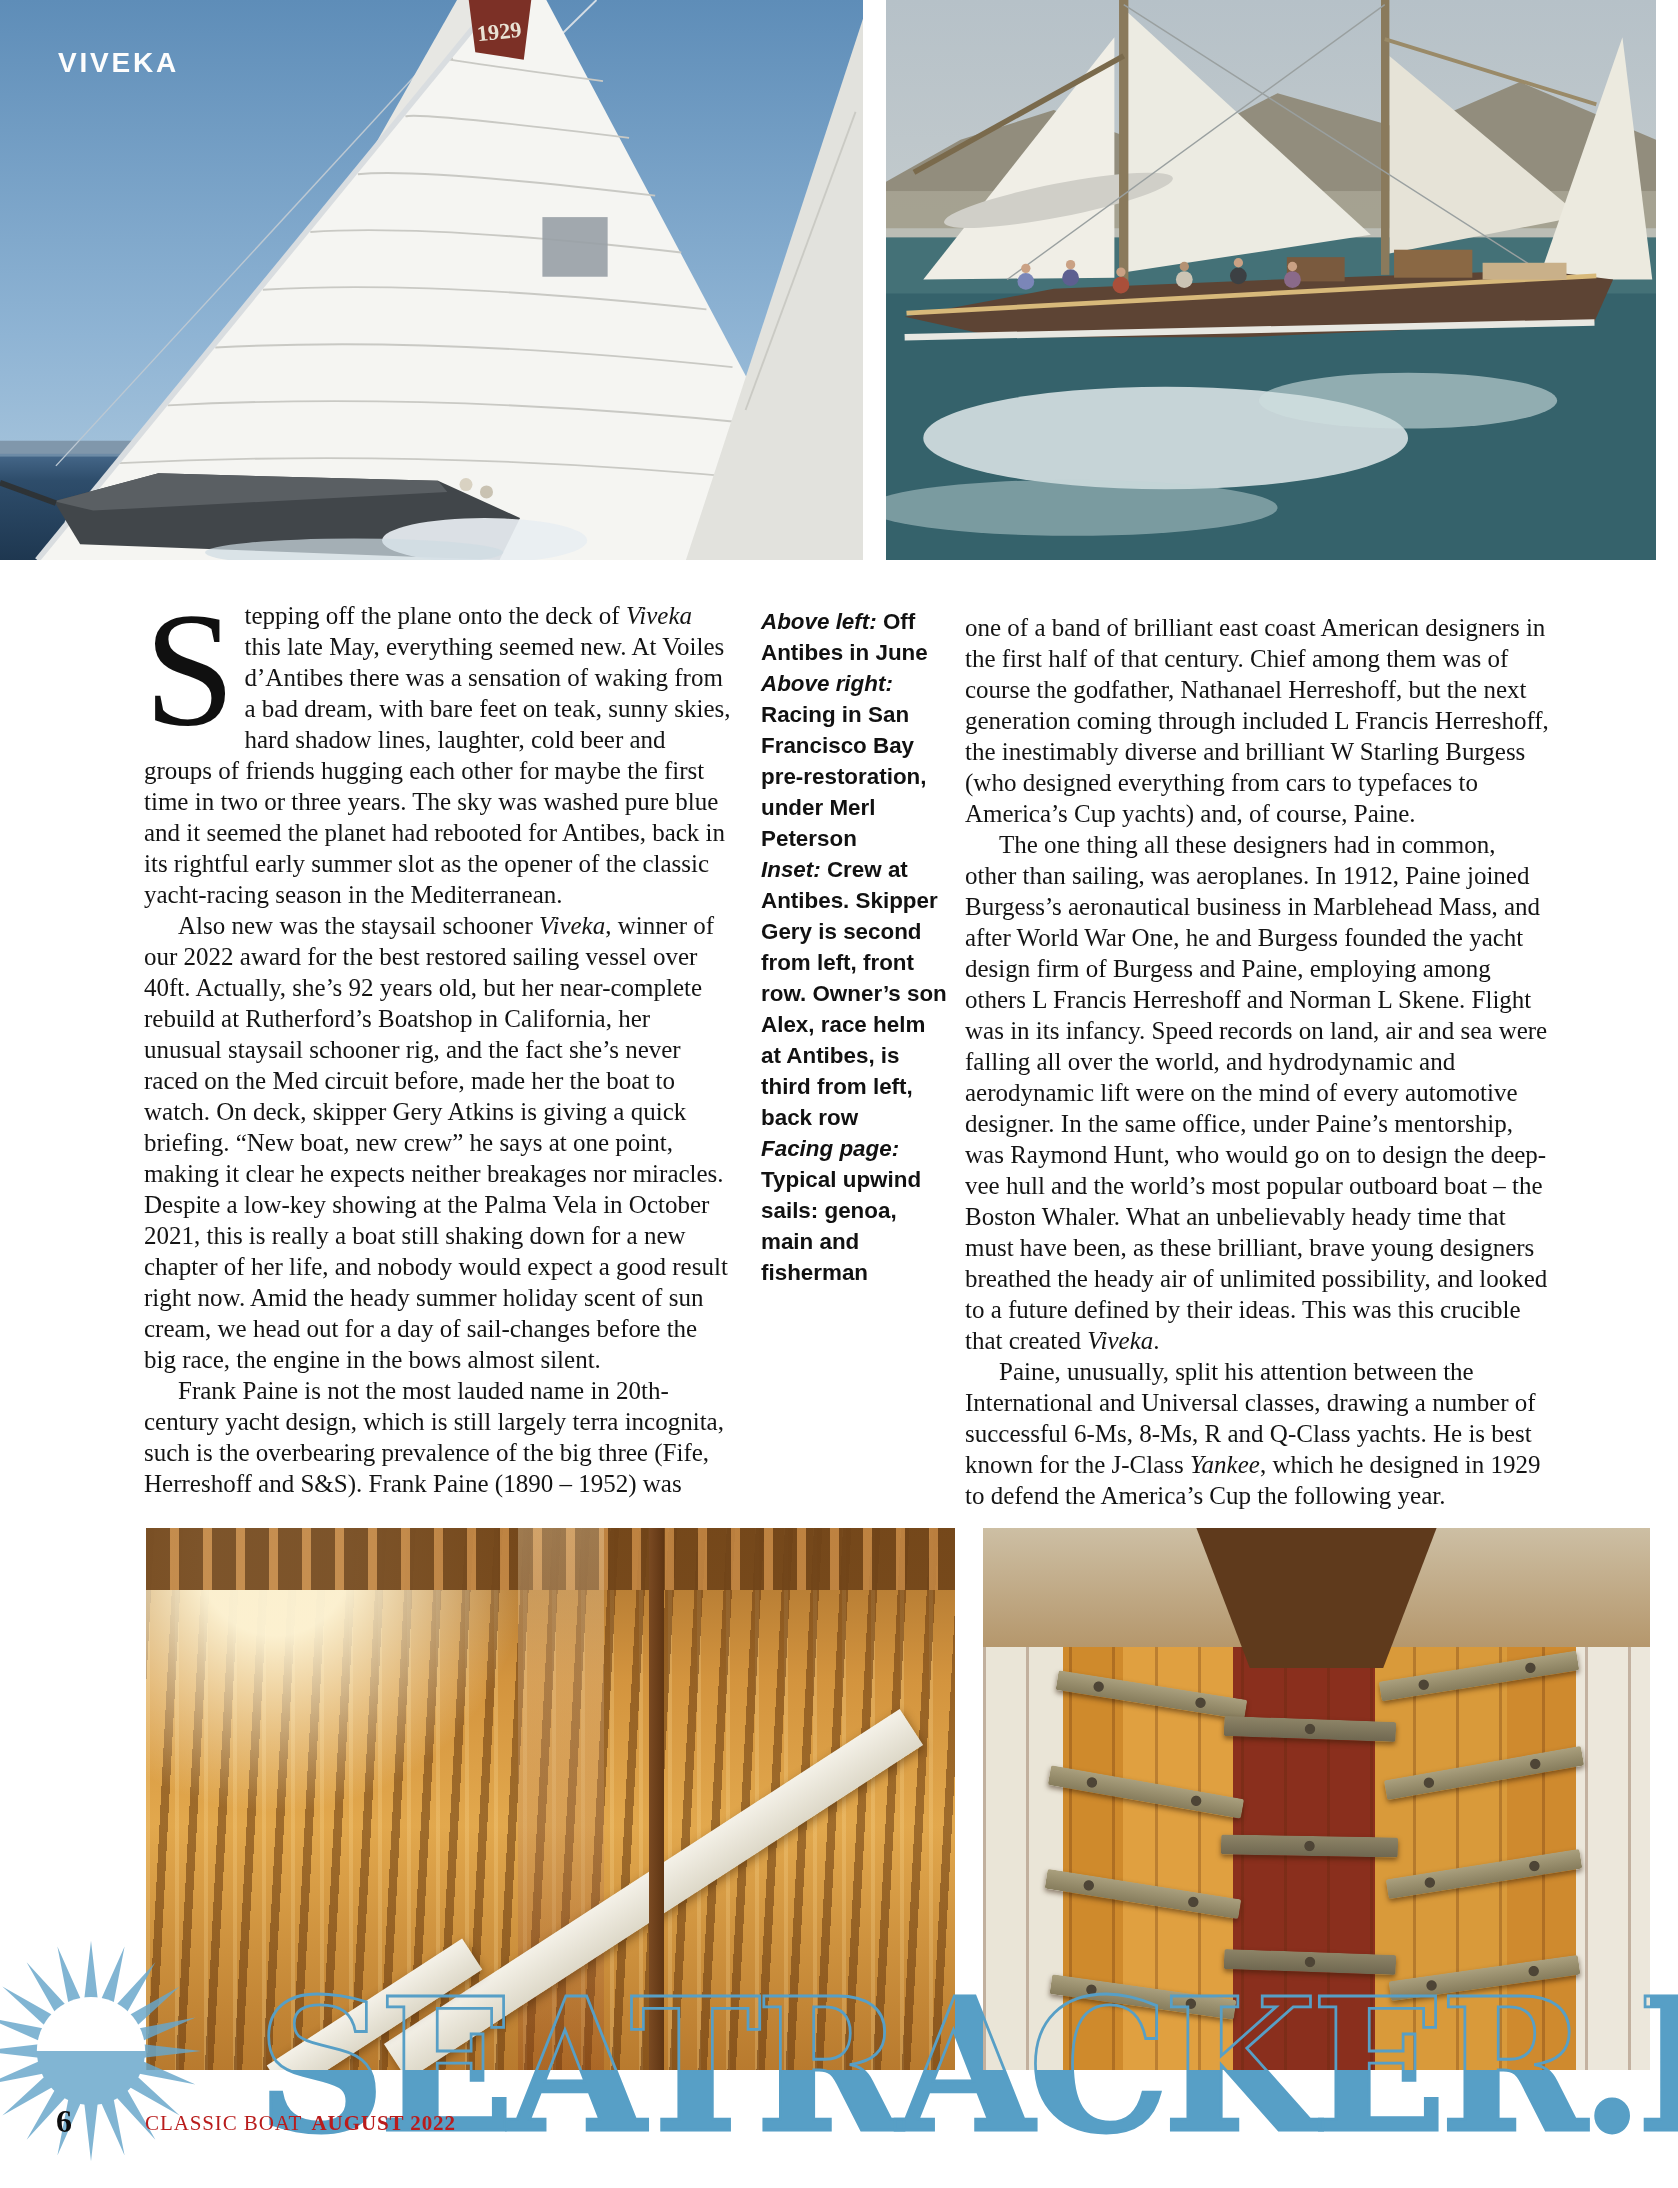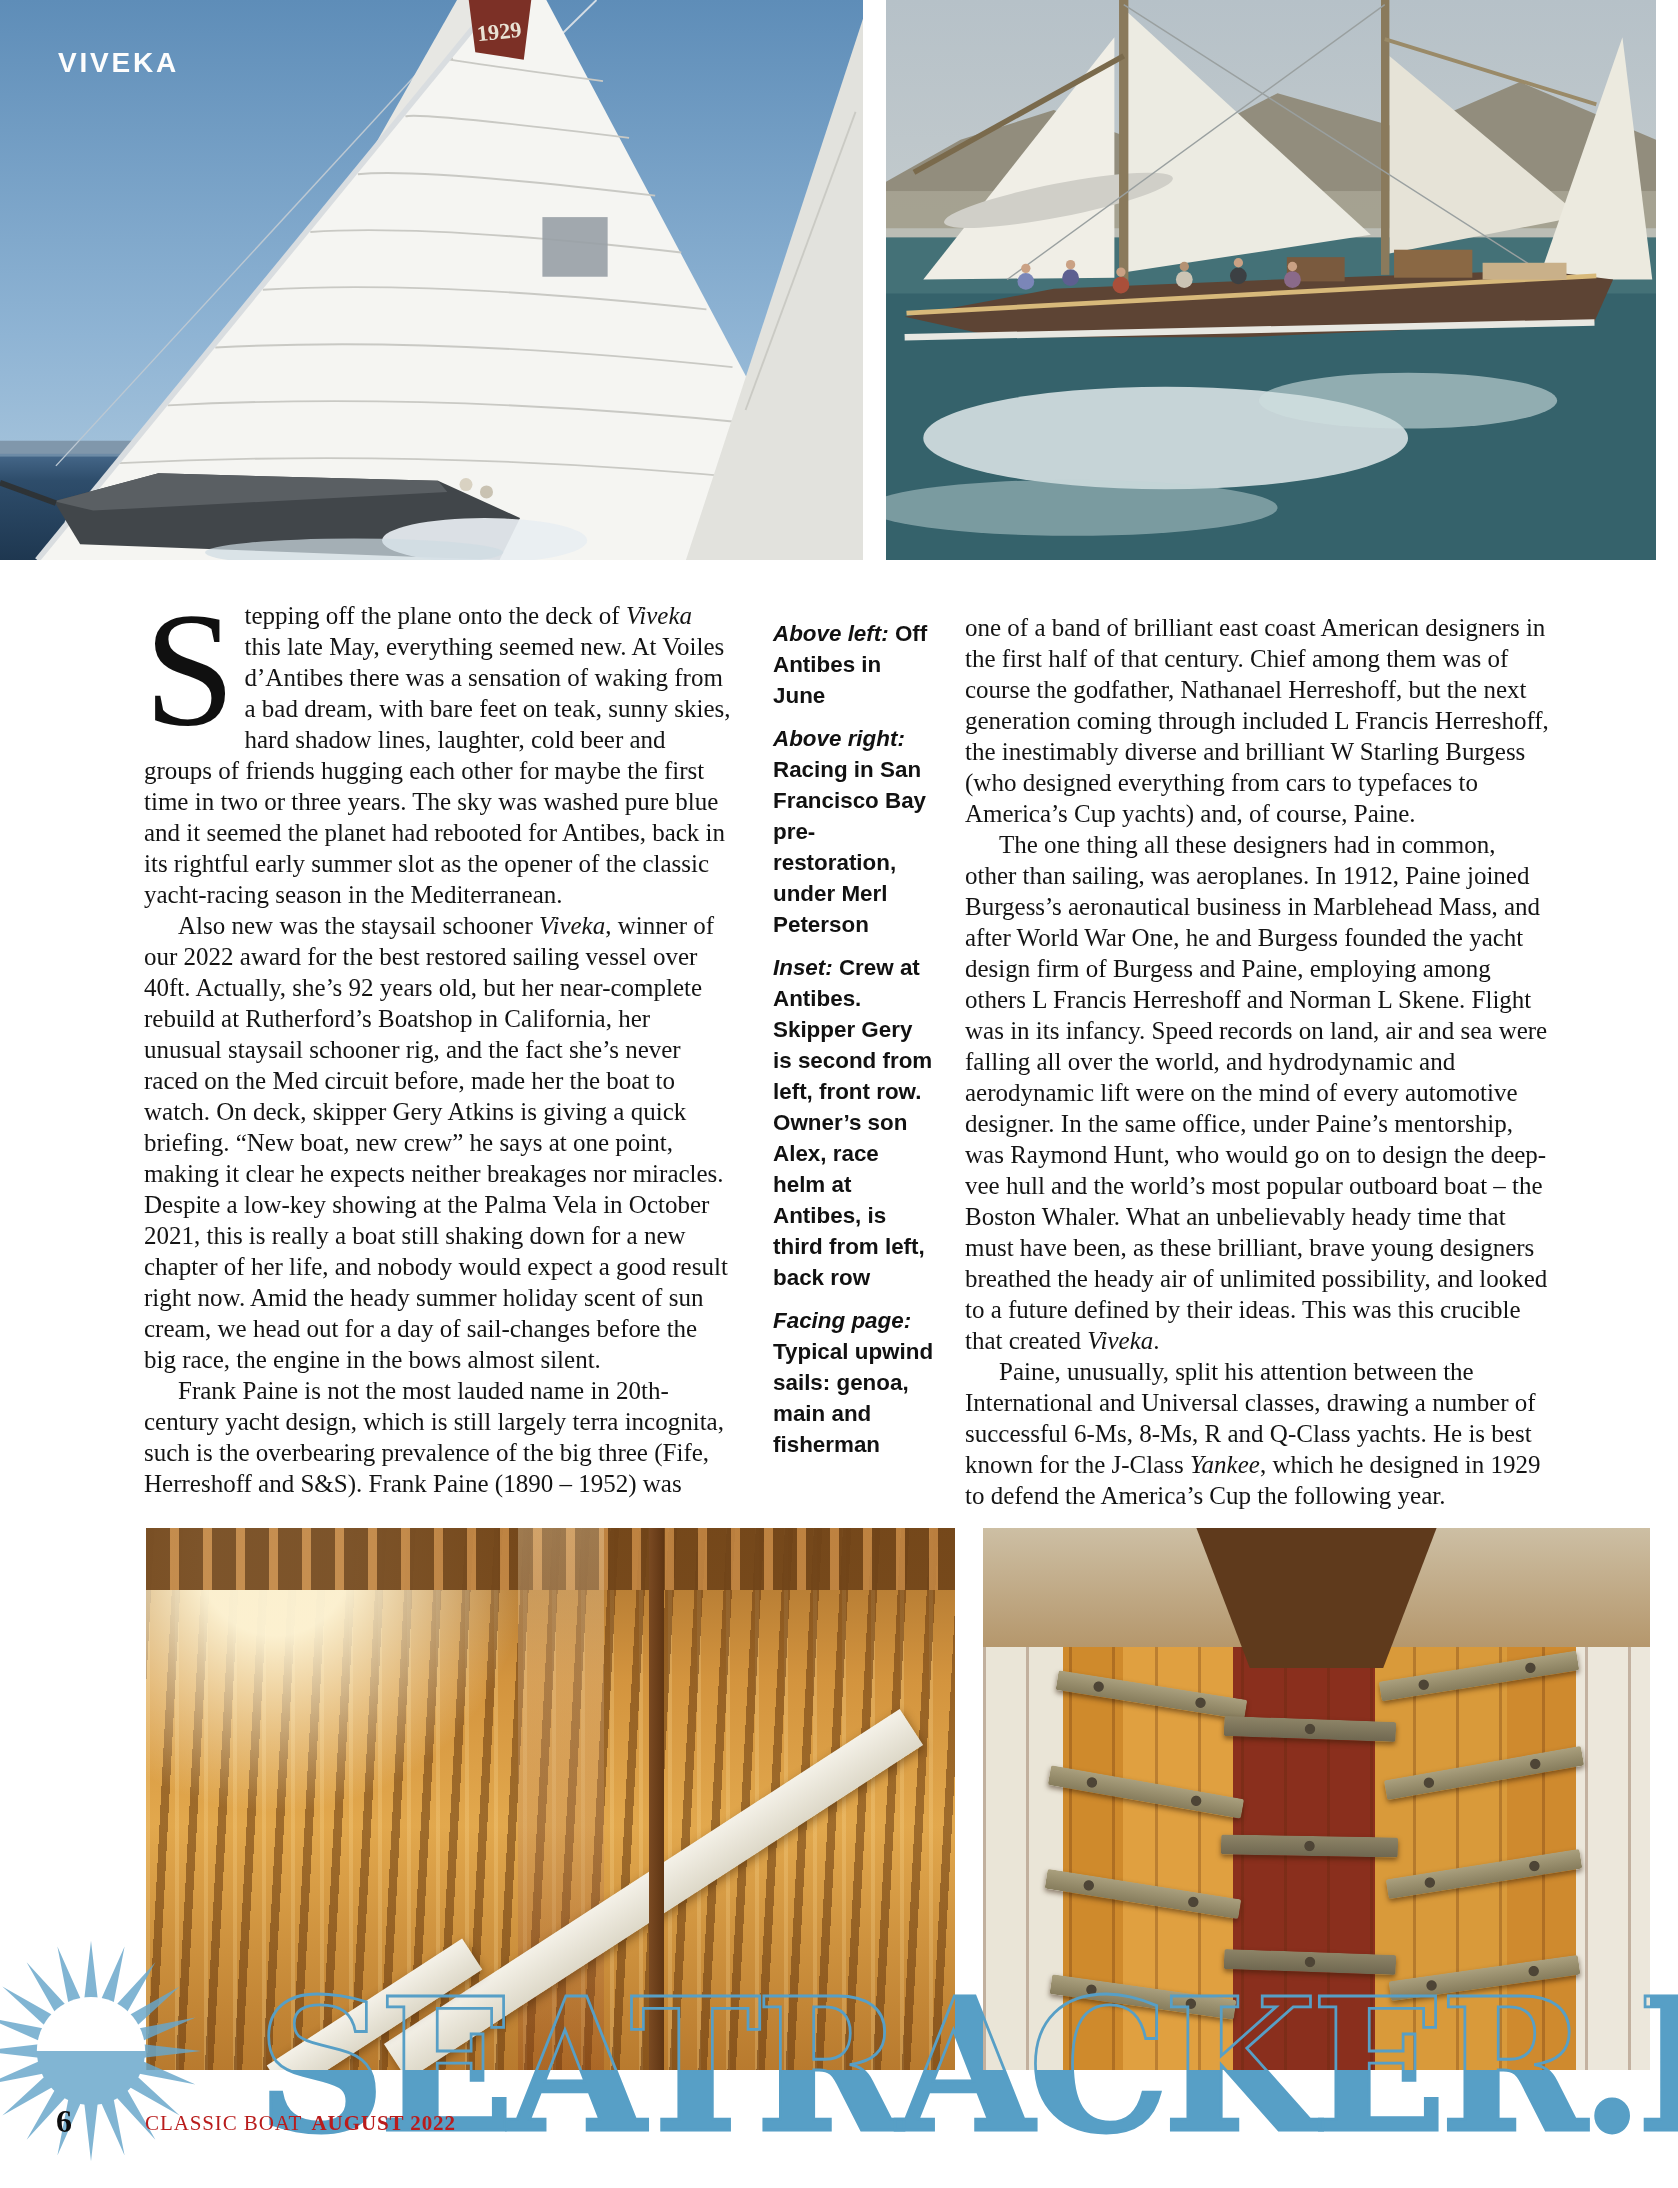--- a/index.html
+++ b/index.html
@@ -45,21 +45,21 @@
   #col1{left:144px;top:600px;width:589px;}
   #col2{left:965px;top:600px;width:587px;margin-top:12px;}
   .col p{margin:0;}
   .col p + p{text-indent:34px;}
   .it{font-style:italic;}
   .dropcap{float:left;font-size:164px;line-height:125px;padding:5.6px 9.3px 0 0;color:#101010;}
 
   
   #caps{position:absolute;left:761px;top:606px;width:186px;z-index:2;
       font-family:"Liberation Sans",sans-serif;font-weight:bold;font-size:22.4px;line-height:31px;color:#111;}
-  #caps p{margin:12px;}
+  #caps p{margin:0;}
 
   
   .wm{position:absolute;left:257px;top:1991px;white-space:nowrap;
       font-family:"DejaVu Serif",serif;font-weight:bold;font-size:183px;line-height:149px;
       letter-spacing:-6.5px;transform:scaleX(.97);transform-origin:left top;pointer-events:none;}
   .wm-under{z-index:1;color:#579fc6;}
   .wm-over{z-index:3;color:transparent;-webkit-text-stroke:2.8px #579fc6;}
 
   
   .sun{position:absolute;left:-21.4px;top:1939px;width:224px;height:224px;z-index:4;opacity:.83;}

